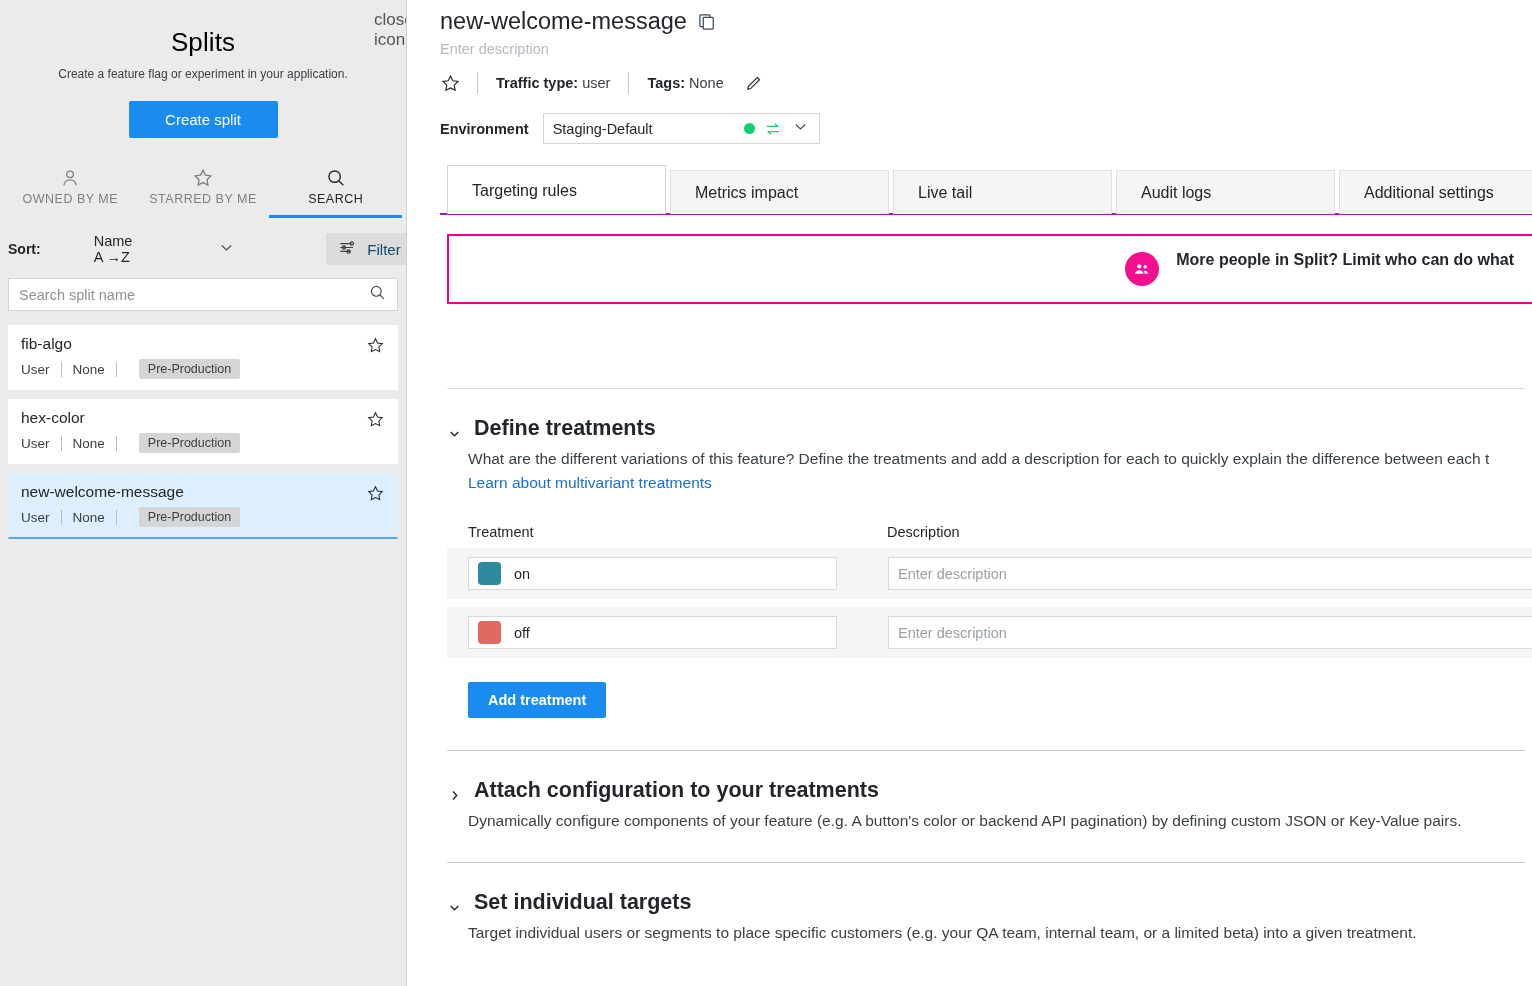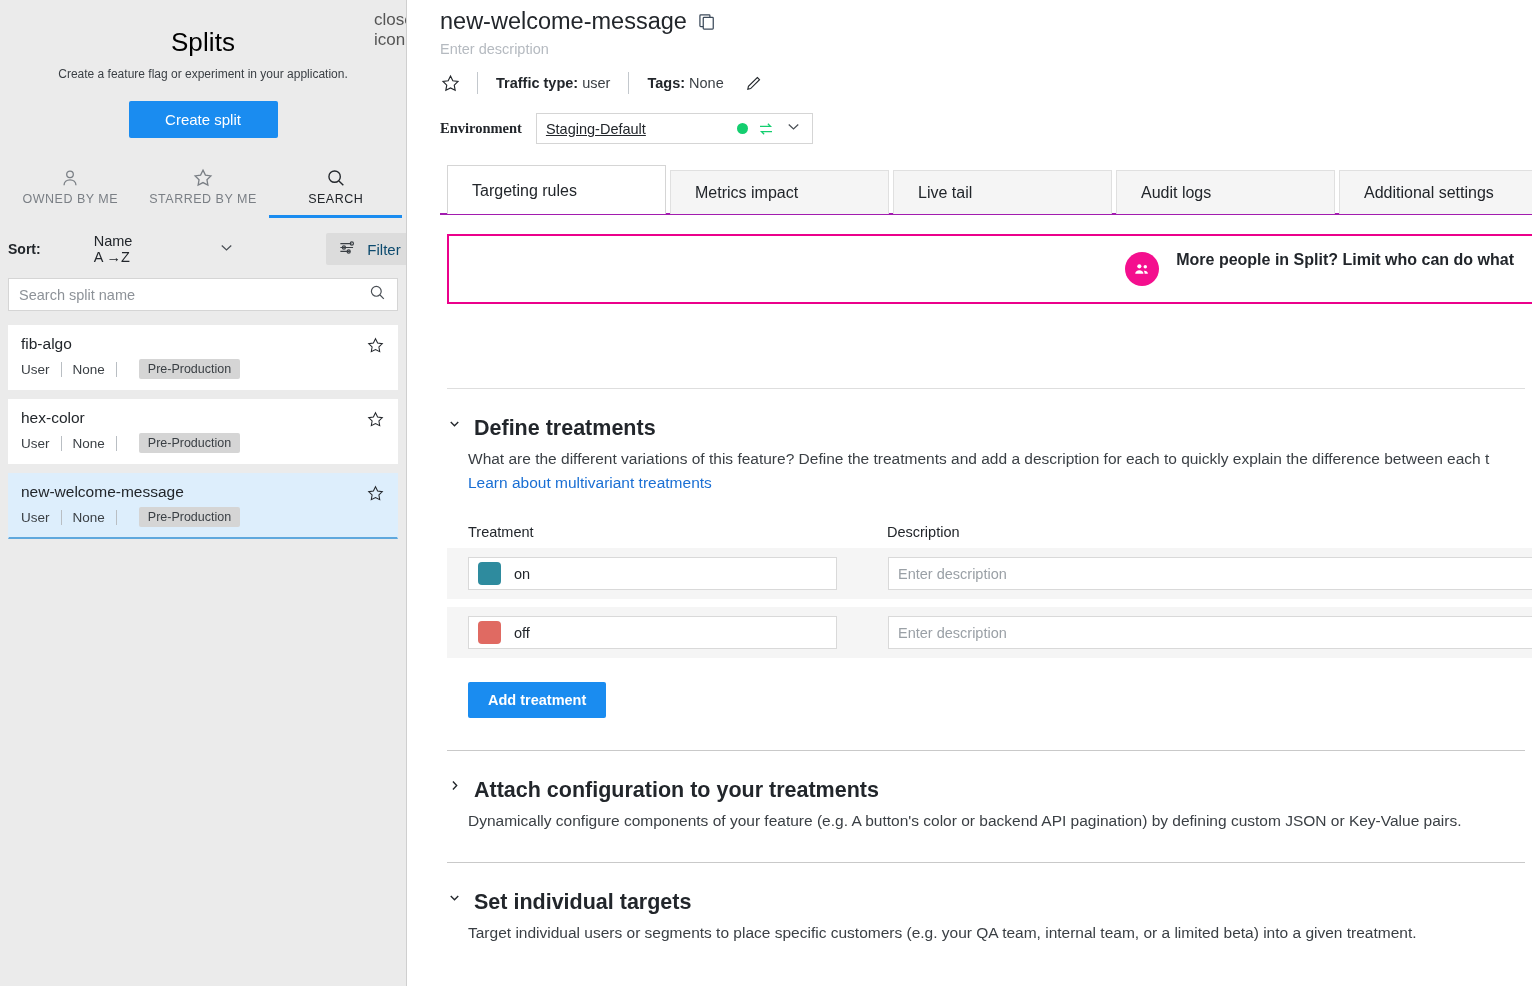--- a/index.html
+++ b/index.html
@@ -116,26 +116,26 @@
   .pg-desc { font-size: 14.5px; color: #b5bac0; margin-top: 6px; }
 
   .meta-row { display: flex; align-items: center; margin-top: 14px; height: 24px; }
   .meta-star { cursor: pointer; line-height: 0; margin-right: 16px; }
   .vdiv { width: 1px; height: 22px; background: #c3c8cd; }
   .meta-item { font-size: 14.5px; color: #3a3f44; margin: 0 18px; }
   .meta-item b { color: #22262b; font-weight: bold; }
   .pencil-ic { cursor: pointer; line-height: 0; margin-left: 2px; }
 
   .env-row { display: flex; align-items: center; margin-top: 18px; }
-  .env-lbl { font-size: 14.5px; font-weight: bold; color: #22262b; margin-right: 14px; font-family: Liberation Serif, serif; }
+  .env-lbl { font-size: 14.5px; font-weight: bold; color: #22262b; margin-right: 14px; }
   .env-select {
     width: 277px; height: 31px; border: 1px solid #d5d5d5; background: #fff;
     display: flex; align-items: center; padding: 0 9px; cursor: pointer;
   }
-  .env-name { flex: 1; font-size: 14.5px; color: #22262b; text-decoration: underline; }
+  .env-name { flex: 1; font-size: 14.5px; color: #22262b; }
   .env-dot { width: 11px; height: 11px; border-radius: 50%; background: #14ce6f; margin-right: 9px; }
   .env-swap { margin-right: 9px; line-height: 0; }
 
   .tabs {
     display: flex; margin-top: 21px; align-items: flex-end;
     border-bottom: 2px solid #a21caf; padding-left: 7px;
   }
   .tab {
     background: #f5f5f5; border: 1px solid #e0e0e0; border-bottom: none;
     height: 44px; line-height: 44px; padding: 0 0 0 24px;
@@ -154,21 +154,21 @@
     display: flex; align-items: center; justify-content: center;
     flex-shrink: 0; margin-top: 1px;
   }
   .banner-h { font-size: 16px; font-weight: bold; color: #22262b; }
   .banner-b { font-size: 15.5px; color: #3a3f44; margin-top: 5px; }
   .banner-b a { color: #eb008b; text-decoration: none; }
 
   .hr { height: 1px; background: #dedede; margin: 84px 7px 0 7px; }
 
   .section { padding-left: 7px; }
-  .sec-head { display: flex; align-items: flex-start; gap: 12px; margin-top: 27px; }
+  .sec-head { display: flex; align-items: flex-end; gap: 12px; margin-top: 27px; }
   .chev { color: #22262b; line-height: 0; }
   .sec-title { font-size: 21.5px; font-weight: bold; color: #22262b; }
   .sec-desc {
     font-size: 15.5px; color: #3a3f44; margin-top: 9px; padding-left: 21px;
     white-space: nowrap;
   }
   .sec-link {
     display: inline-block; font-size: 15.5px; color: #1a6fd4;
     margin-top: 6px; margin-left: 21px; cursor: pointer; text-decoration: none;
   }

